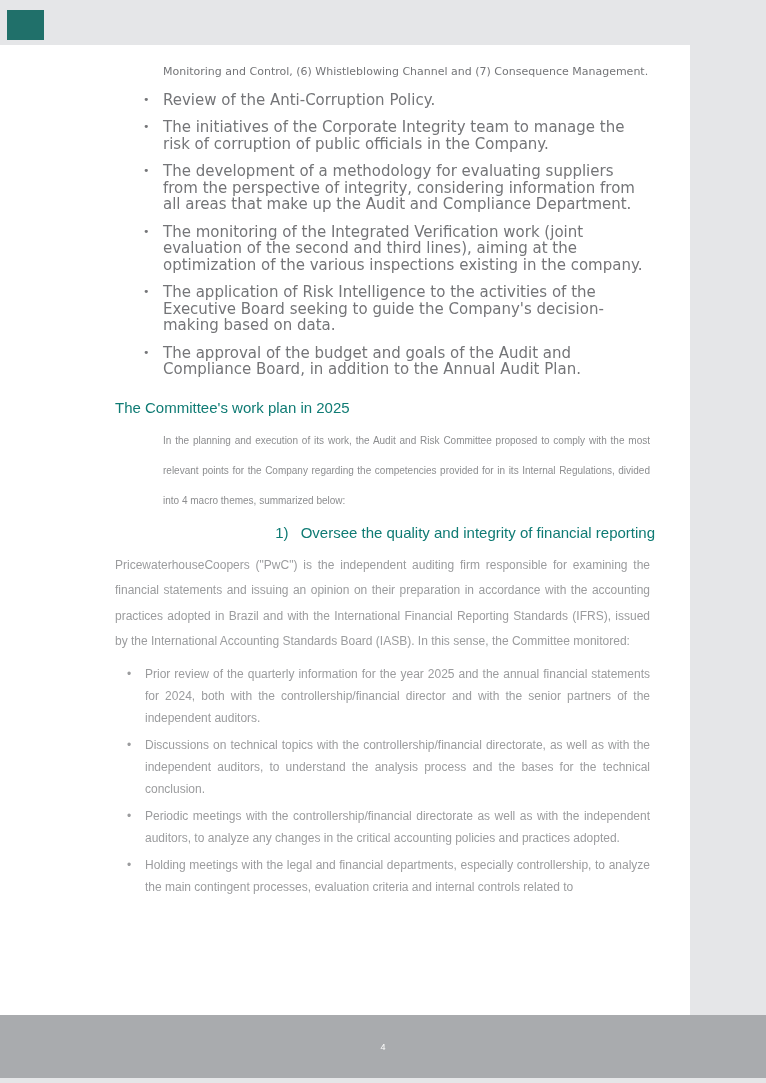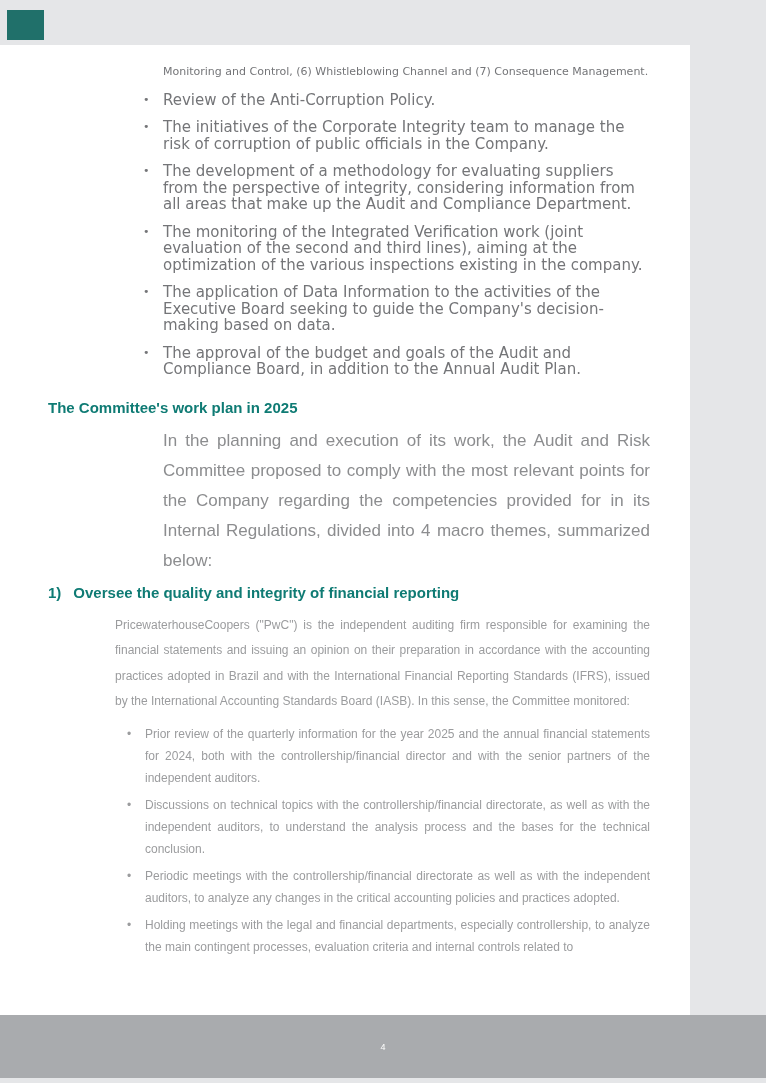--- a/index.html
+++ b/index.html
@@ -39,30 +39,30 @@
     margin:0 0 11px 163px;width:487px;
     font-family:"DejaVu Sans",sans-serif;
     font-size:15px;line-height:16.5px;color:#747578;
   }
   ul.list-top li::before{
     content:"\2022";position:absolute;left:-20px;top:0;
     color:#747578;font-size:11px;
   }
   
   .h-teal{
-    margin:21px 0 0 48px;width:540px;
-    font-family:"Liberation Sans",sans-serif;font-weight:bold;
+    margin:21px 0 0 115px;width:540px;
+    font-family:"Liberation Sans",sans-serif;font-weight:normal;
     font-size:15px;line-height:17px;color:#0f7b74;
   }
-  .h-teal.sub{margin-top:8px;}
+  .h-teal.sub{margin-top:8px;text-align:right;}
   .h-teal .hnum{display:inline-block;margin-right:12px;}
   
   .para-indent{
     margin:10px 0 0 163px;width:487px;
-    font-size:17px;line-height:30px;color:#8c8d8f;
+    font-size:10px;line-height:30px;color:#8c8d8f;
     text-align:justify;
   }
   .para-full{
     margin:12px 0 0 115px;width:535px;
     font-size:12px;line-height:25.5px;color:#9b9c9e;
     text-align:justify;
   }
   
   ul.list-bottom{
     list-style:none;margin:8px 0 0 0;padding:0;
@@ -85,21 +85,21 @@
 
 <div class="page">
 
   <p class="cont-para">Monitoring and Control, (6) Whistleblowing Channel and (7) Consequence Management.</p>
 
   <ul class="list-top">
     <li>Review of the Anti-Corruption Policy.</li>
     <li>The initiatives of the Corporate Integrity team to manage the risk of corruption of public officials in the Company.</li>
     <li>The development of a methodology for evaluating suppliers from the perspective of integrity, considering information from all areas that make up the Audit and Compliance Department.</li>
     <li>The monitoring of the Integrated Verification work (joint evaluation of the second and third lines), aiming at the optimization of the various inspections existing in the company.</li>
-    <li>The application of Data Information to the activities of the Executive Board seeking to guide the Company's decision-making based on data.</li>
+    <li>The application of Risk Intelligence to the activities of the Executive Board seeking to guide the Company's decision-making based on data.</li>
     <li>The approval of the budget and goals of the Audit and Compliance Board, in addition to the Annual Audit Plan.</li>
   </ul>
 
   <h1 class="h-teal">The Committee's work plan in 2025</h1>
 
   <p class="para-indent">In the planning and execution of its work, the Audit and Risk Committee proposed to comply with the most relevant points for the Company regarding the competencies provided for in its Internal Regulations, divided into 4 macro themes, summarized below:</p>
 
   <h2 class="h-teal sub"><span class="hnum">1)</span><span>Oversee the quality and integrity of financial reporting</span></h2>
 
   <p class="para-full">PricewaterhouseCoopers ("PwC") is the independent auditing firm responsible for examining the financial statements and issuing an opinion on their preparation in accordance with the accounting practices adopted in Brazil and with the International Financial Reporting Standards (IFRS), issued by the International Accounting Standards Board (IASB). In this sense, the Committee monitored:</p>

